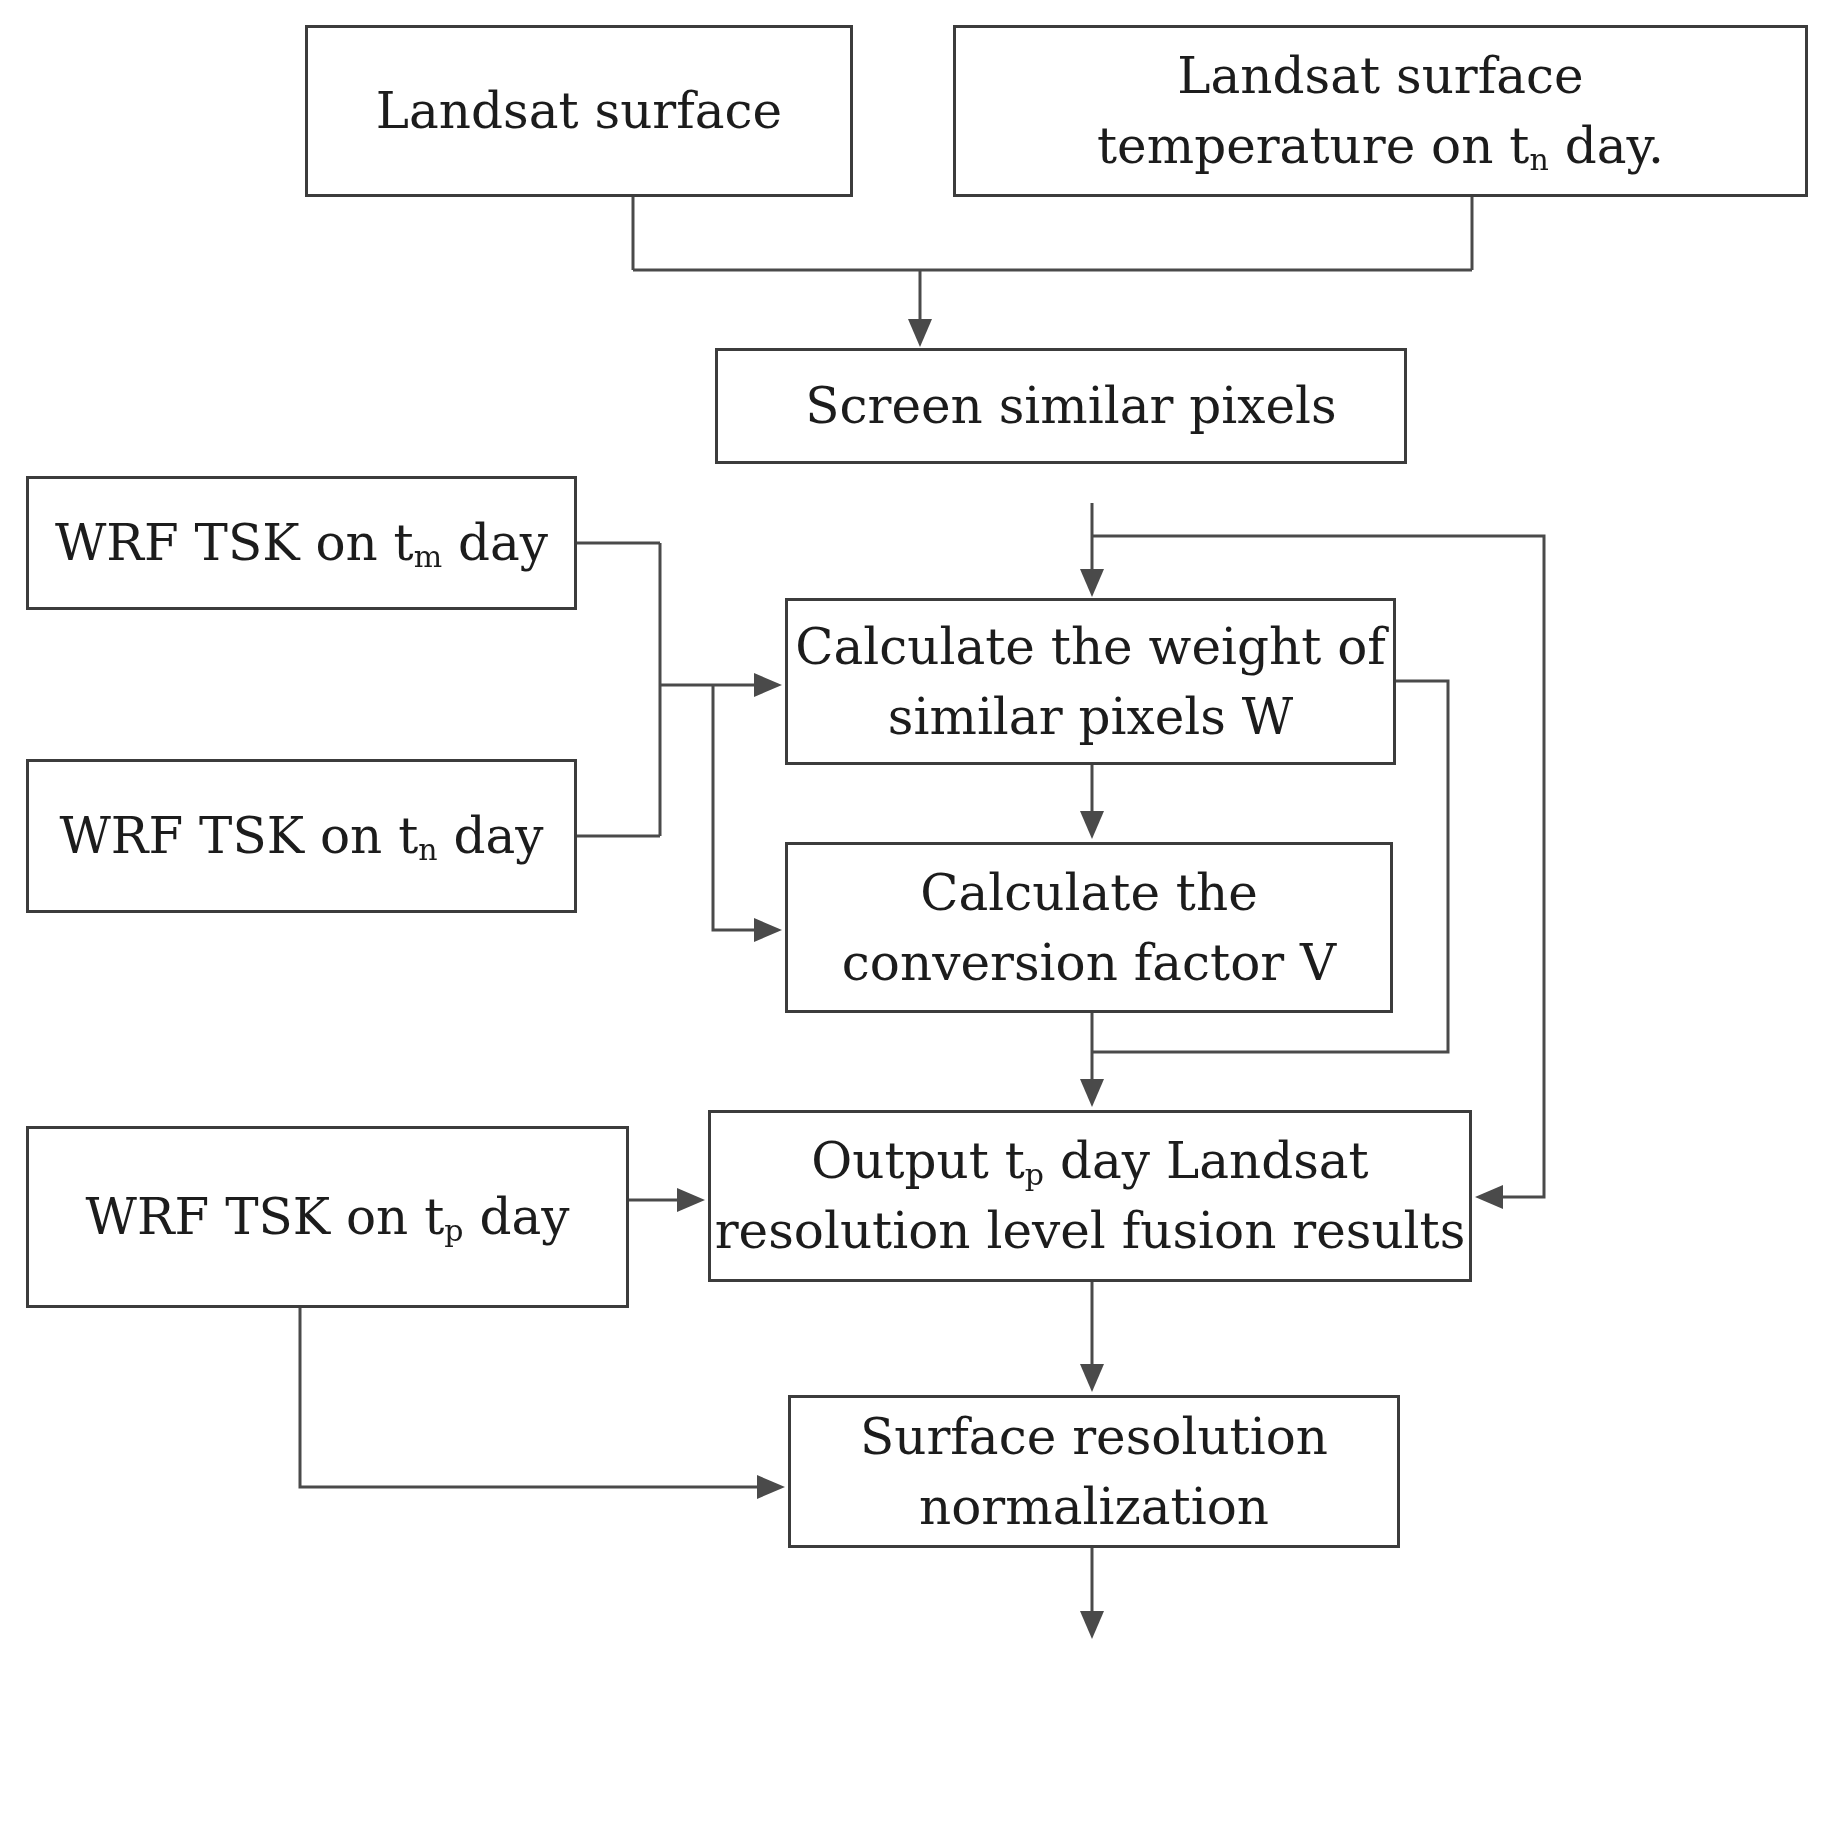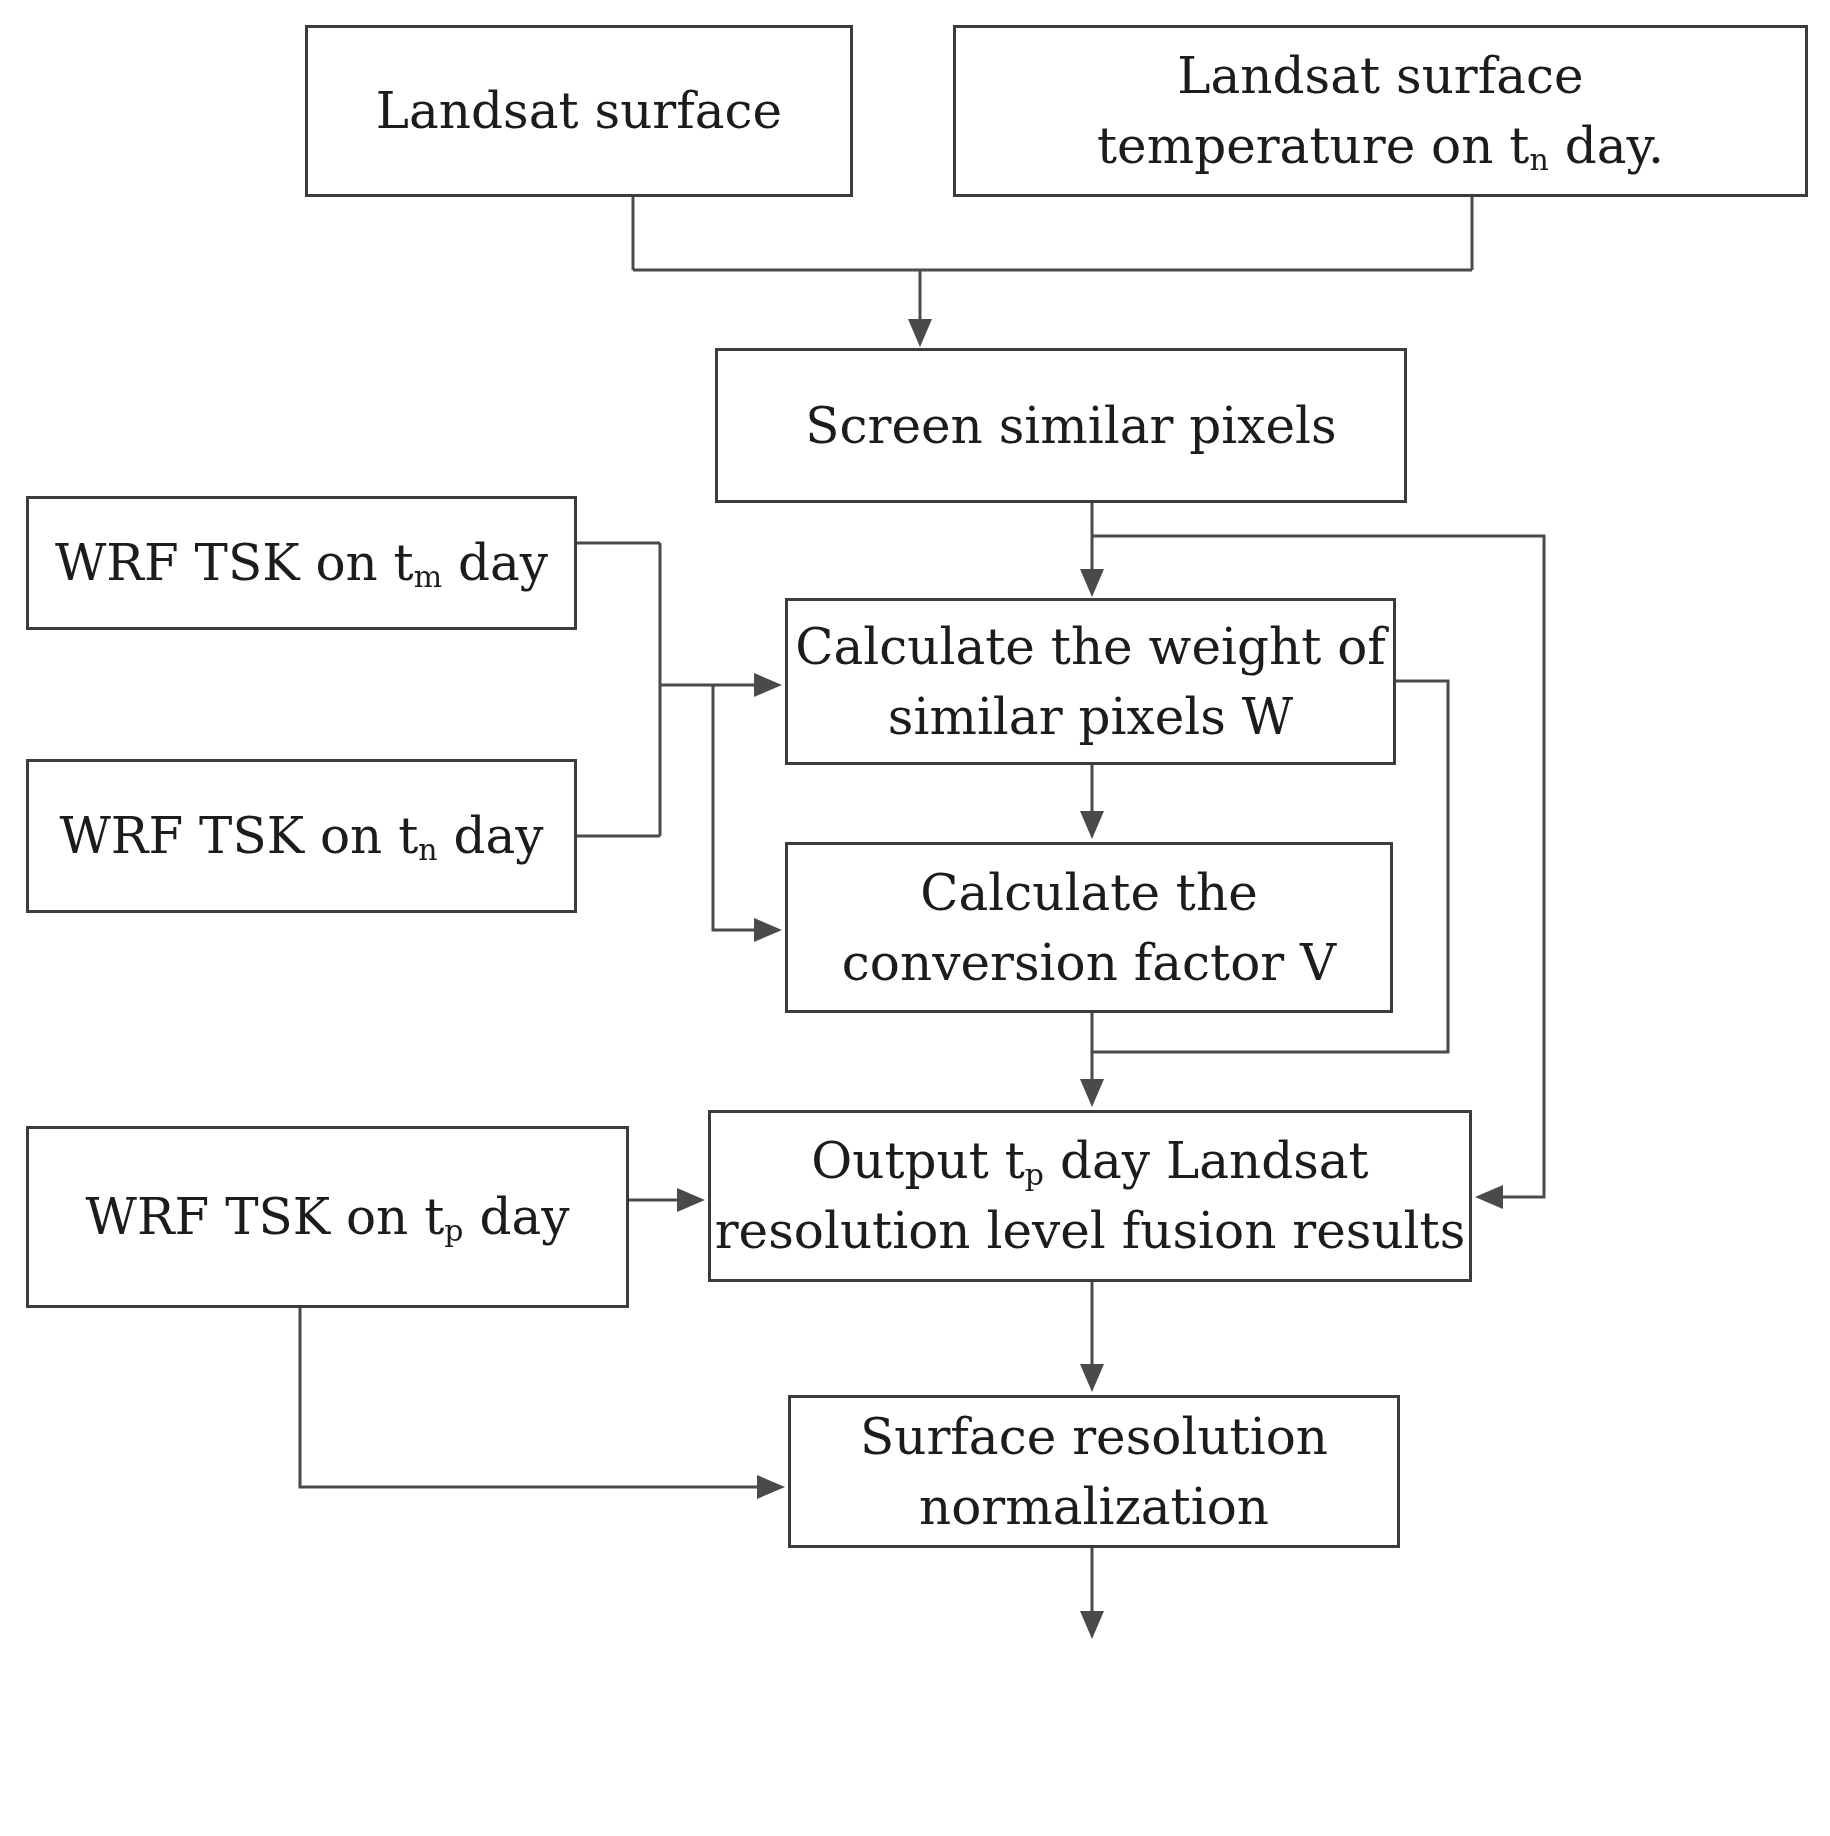--- a/index.html
+++ b/index.html
@@ -73,25 +73,25 @@
 
   <div class="box" style="left:305px;top:25px;width:548px;height:172px;">
     <div class="bline"><span>Landsat surface</span></div>
   </div>
 
   <div class="box" style="left:953px;top:25px;width:855px;height:172px;">
     <div class="bline"><span>Landsat surface</span></div>
     <div class="bline"><span>temperature on t</span><sub class="sub">n</sub><span> day.</span></div>
   </div>
 
-  <div class="box" style="left:715px;top:348px;width:692px;height:155px;padding-left:20px;">
+  <div class="box" style="left:715px;top:348px;width:692px;height:116px;padding-left:20px;">
     <div class="bline"><span>Screen similar pixels</span></div>
   </div>
 
-  <div class="box" style="left:26px;top:476px;width:551px;height:134px;margin-top:20px;">
+  <div class="box" style="left:26px;top:476px;width:551px;height:134px;">
     <div class="bline"><span>WRF TSK on t</span><sub class="sub">m</sub><span> day</span></div>
   </div>
 
   <div class="box" style="left:26px;top:759px;width:551px;height:154px;">
     <div class="bline"><span>WRF TSK on t</span><sub class="sub">n</sub><span> day</span></div>
   </div>
 
   <div class="box" style="left:785px;top:598px;width:611px;height:167px;">
     <div class="bline"><span>Calculate the weight of</span></div>
     <div class="bline"><span>similar pixels W</span></div>

